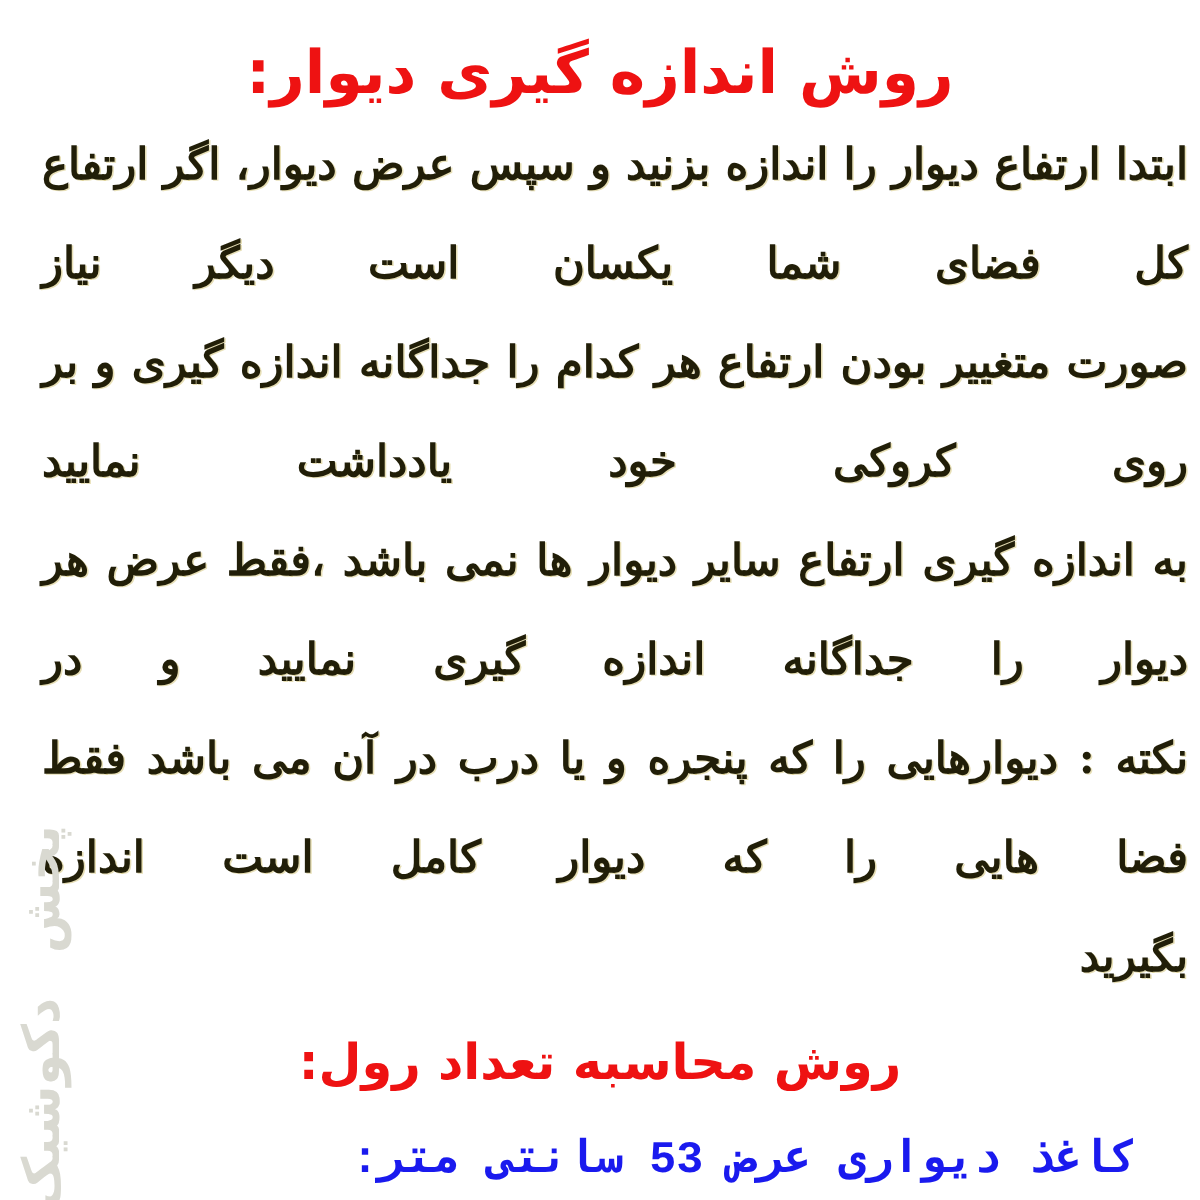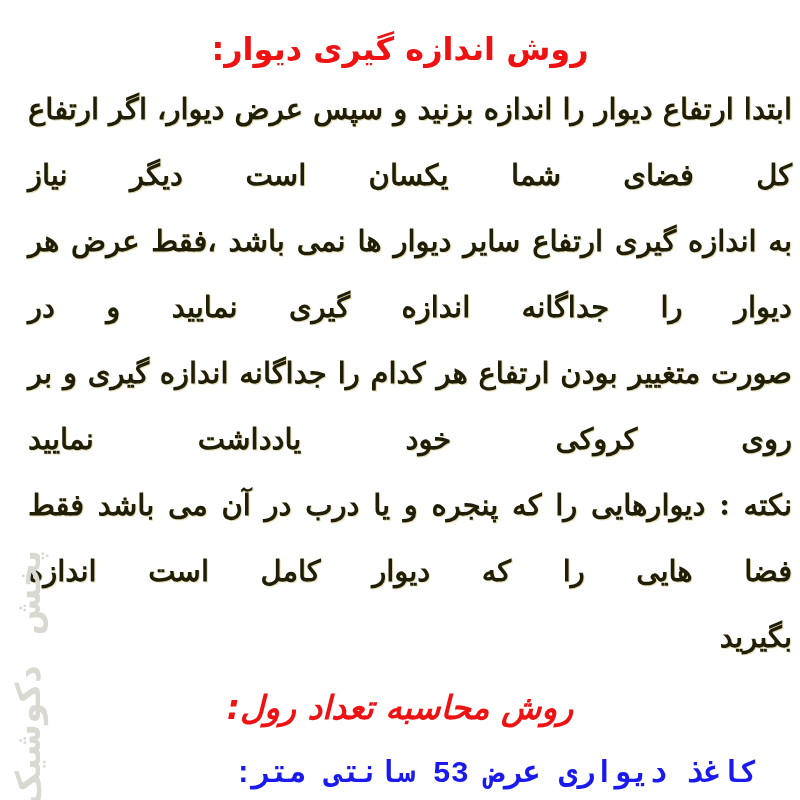--- a/index.html
+++ b/index.html
@@ -14,21 +14,21 @@
     position: relative;
     font-family: "DejaVu Sans", sans-serif;
   }
   .doc {
     direction: rtl;
     padding: 0 8px;
   }
   .title {
     text-align: center;
     color: #ee1212;
-    font-size: 32px;
+    font-size: 40px;
     font-weight: bold;
     line-height: 54px;
     margin-top: 22px;
     font-family: "DejaVu Sans", sans-serif;
   }
   .body-line {
     font-size: 29px;
     font-weight: bold;
     color: #211e08;
     line-height: 66px;
@@ -44,21 +44,20 @@
     text-align-last: right;
   }
   .heading2 {
     text-align: center;
     color: #ee1212;
     font-size: 33px;
     font-weight: bold;
     line-height: 56px;
     margin-top: 10px;
     font-family: "DejaVu Sans", sans-serif;
-    font-style: italic;
   }
   .heading3 {
     color: #1a1aee;
     font-size: 30px;
     font-weight: bold;
     line-height: 44px;
     margin-top: 16px;
     text-align: center;
     margin-left: 192px; 
     font-family: Liberation Mono, monospace;
@@ -82,22 +81,22 @@
 </style>
 </head>
 <body>
 
 <div class="doc">
 
   <div class="title">روش اندازه گیری دیوار:</div>
 
   <div class="paragraph">
     <div class="body-line">ابتدا ارتفاع دیوار را اندازه بزنید و سپس عرض دیوار، اگر ارتفاع کل فضای شما یکسان است دیگر نیاز</div>
+    <div class="body-line">صورت متغییر بودن ارتفاع هر کدام را جداگانه اندازه گیری و بر روی کروکی خود یادداشت نمایید</div>
     <div class="body-line">به اندازه گیری ارتفاع سایر دیوار ها نمی باشد ،فقط عرض هر دیوار را جداگانه اندازه گیری نمایید و در</div>
-    <div class="body-line">صورت متغییر بودن ارتفاع هر کدام را جداگانه اندازه گیری و بر روی کروکی خود یادداشت نمایید</div>
     <div class="body-line">نکته : دیوارهایی را که پنجره و یا درب در آن می باشد فقط فضا هایی را که دیوار کامل است اندازه</div>
     <div class="body-line lastline">بگیرید</div>
   </div>
 
   <div class="heading2">روش محاسبه تعداد رول:</div>
 
   <div class="heading3">کاغذ دیواری عرض 53 سانتی متر:</div>
 
 </div>
 

